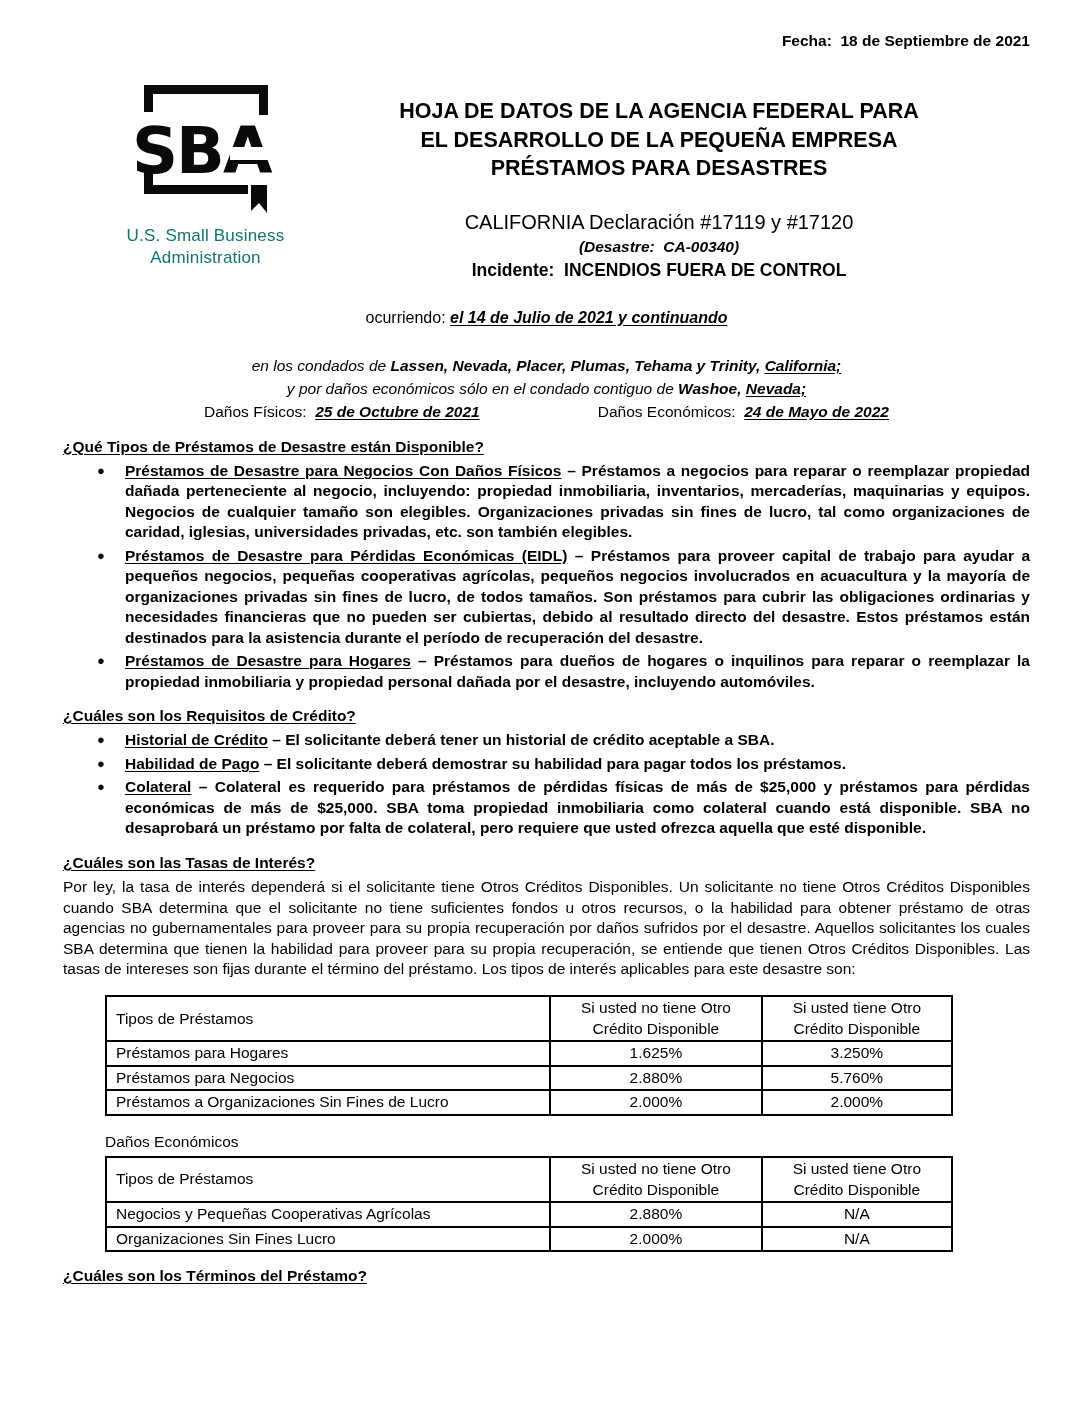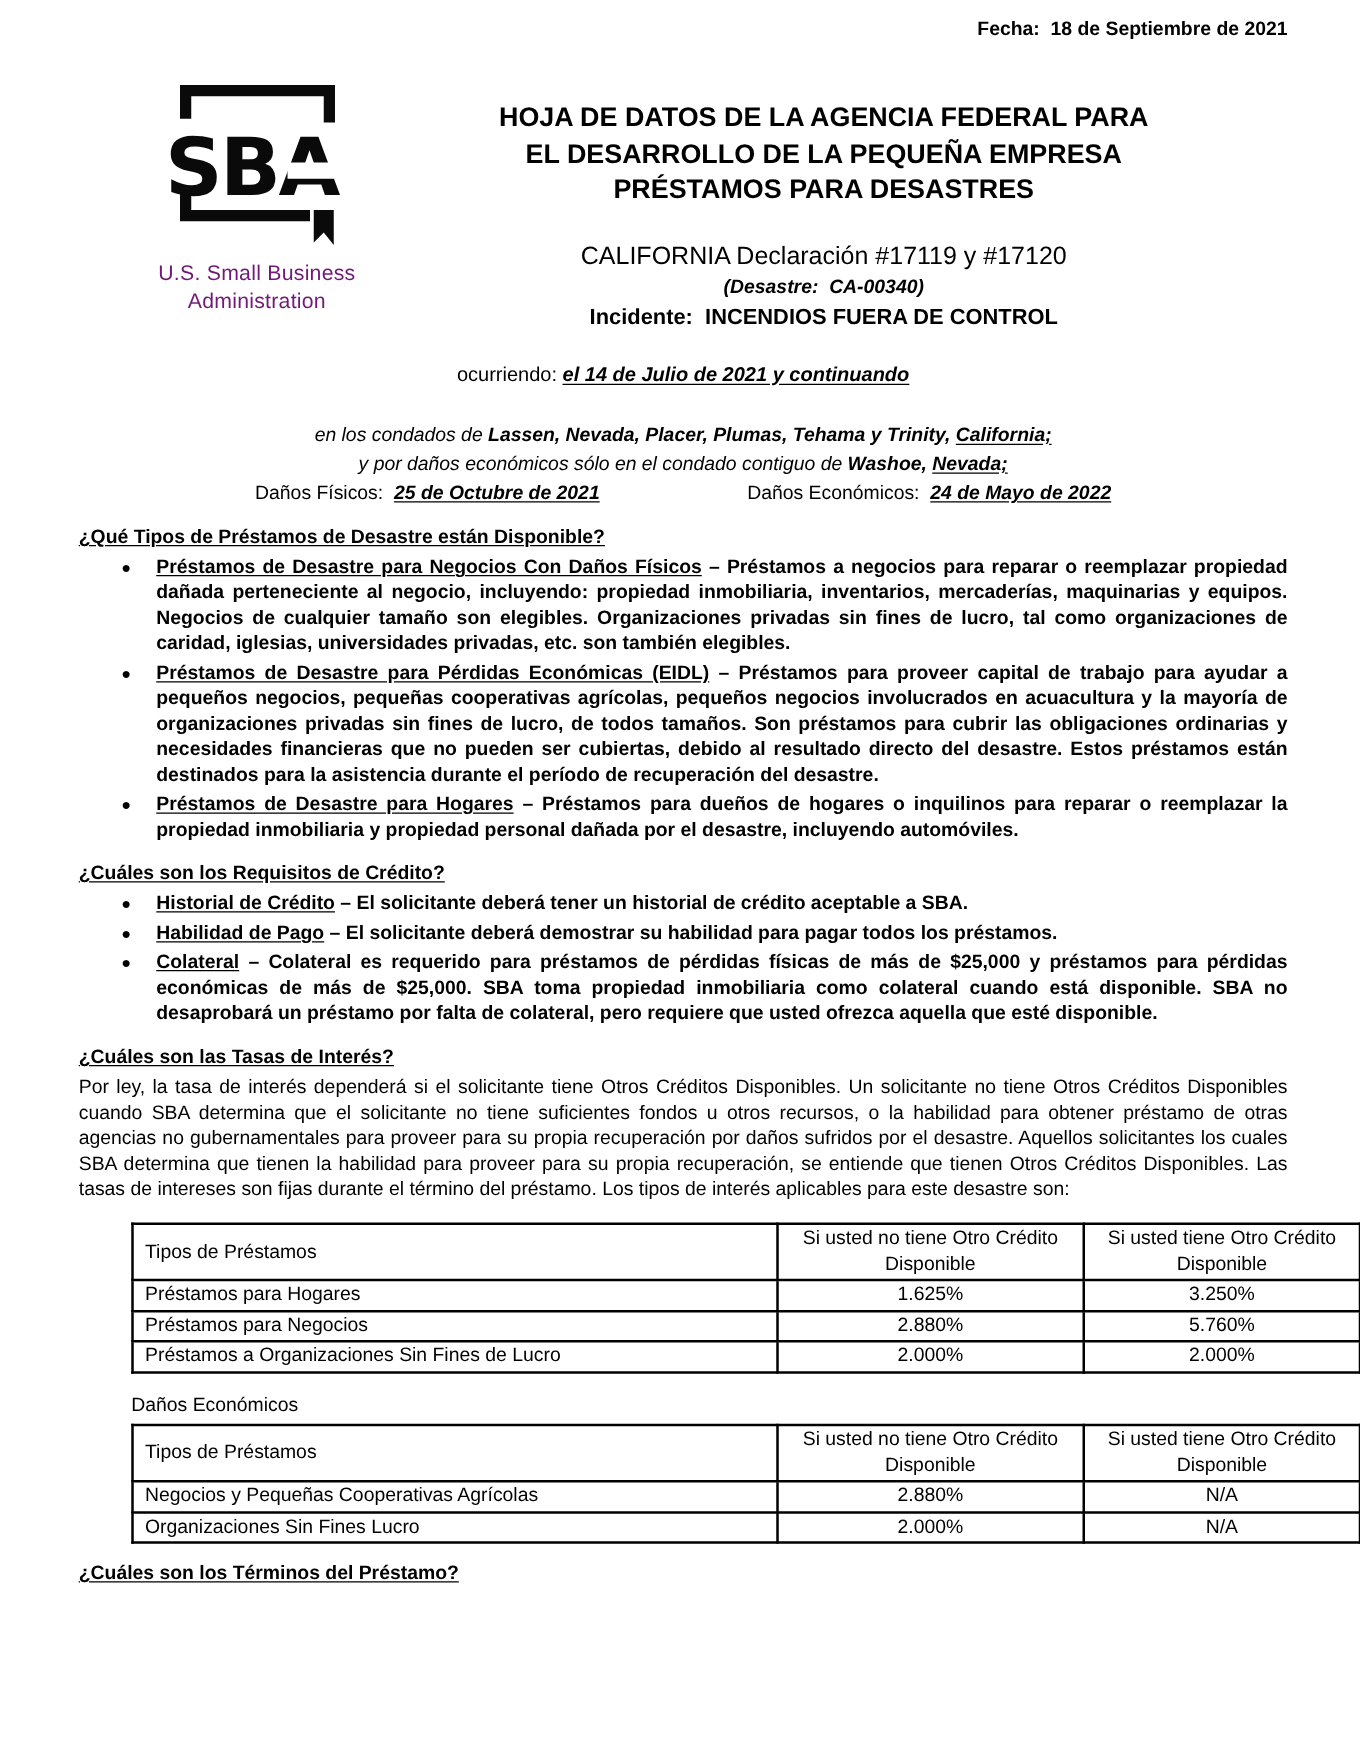--- a/index.html
+++ b/index.html
@@ -6,36 +6,36 @@
   .page {
     position:relative;
     width:1088px; height:1408px;
     margin:0 auto;
     background:#ffffff;
     color:#000;
     font-family:"Liberation Sans", sans-serif;
     font-size:15.5px;
     line-height:1.32;
     box-sizing:border-box;
-    padding:14px 58px 0 63px;
+    padding:31px 58px 0 63px;
     overflow:hidden;
   }
   .b   { font-weight:normal; }
   .i   { font-style:italic; }
   .bi  { font-weight:bold; font-style:italic; }
   .u   { text-decoration:underline; text-underline-offset:2px; }
   .biu { font-weight:bold; font-style:italic; text-decoration:underline; text-underline-offset:2px; }
   .pre { white-space:pre-wrap; }
 
   .date-line { text-align:right; font-weight:bold; font-size:15.5px; }
 
   .masthead { display:flex; margin-top:28px; }
   .logo-col { width:165px; margin-left:60px; text-align:center; flex:none; }
   .logo-col svg { display:block; margin:0 auto; }
-  .org-line { font-size:17px; line-height:1.25; color:#701a75; letter-spacing:0.2px; }
+  .org-line { font-size:17px; line-height:1.25; color:#0f766e; letter-spacing:0.2px; }
   .title-col { flex:1; text-align:center; padding-top:18px; }
   .doc-title { font-weight:bold; font-size:21.5px; line-height:1.32; }
   .declaration { font-weight:normal; font-size:20px; margin-top:26px; }
   .disaster { font-weight:bold; font-style:italic; font-size:15.5px; margin-top:2px; }
   .incident { font-weight:bold; font-size:17.5px; margin-top:2px; }
 
   .occurring { text-align:center; font-size:16px; margin-top:24px; }
   .counties { text-align:center; font-size:15.5px; margin-top:26px; line-height:1.5; }
   .counties .wide { padding:0 10px; }
 
@@ -47,21 +47,21 @@
   h3.sec {
     font-size:15.5px; font-weight:bold; margin:14px 0 4px 0;
     text-decoration:underline; text-underline-offset:2px;
   }
   .bullet { display:flex; margin:3px 0 0 34px; }
   .bullet .dot { flex:none; width:28px; font-size:13px; padding-top:1px; }
   .bullet .btext { flex:1; text-align:justify;font-weight:bold; }
 
   table.rates {
     border-collapse:collapse; margin:16px 0 0 42px;
-    width:984px; font-size:15.5px; table-layout:fixed;
+    width:848px; font-size:15.5px; table-layout:fixed;
   }
   table.rates td, table.rates th {
     border:2px solid #000; padding:1px 9px; font-weight:normal; vertical-align:middle;
   }
   table.rates th.hc, table.rates td.c { text-align:center; }
   table.rates th.h1, table.rates td.c1 { text-align:left; }
   col.w1 { width:52.5%; } col.w2 { width:25%; } col.w3 { width:22.5%; }
 
   .econ-label { margin:16px 0 0 42px; font-size:15.5px; }
   table.rates.t2 { margin-top:4px; }

